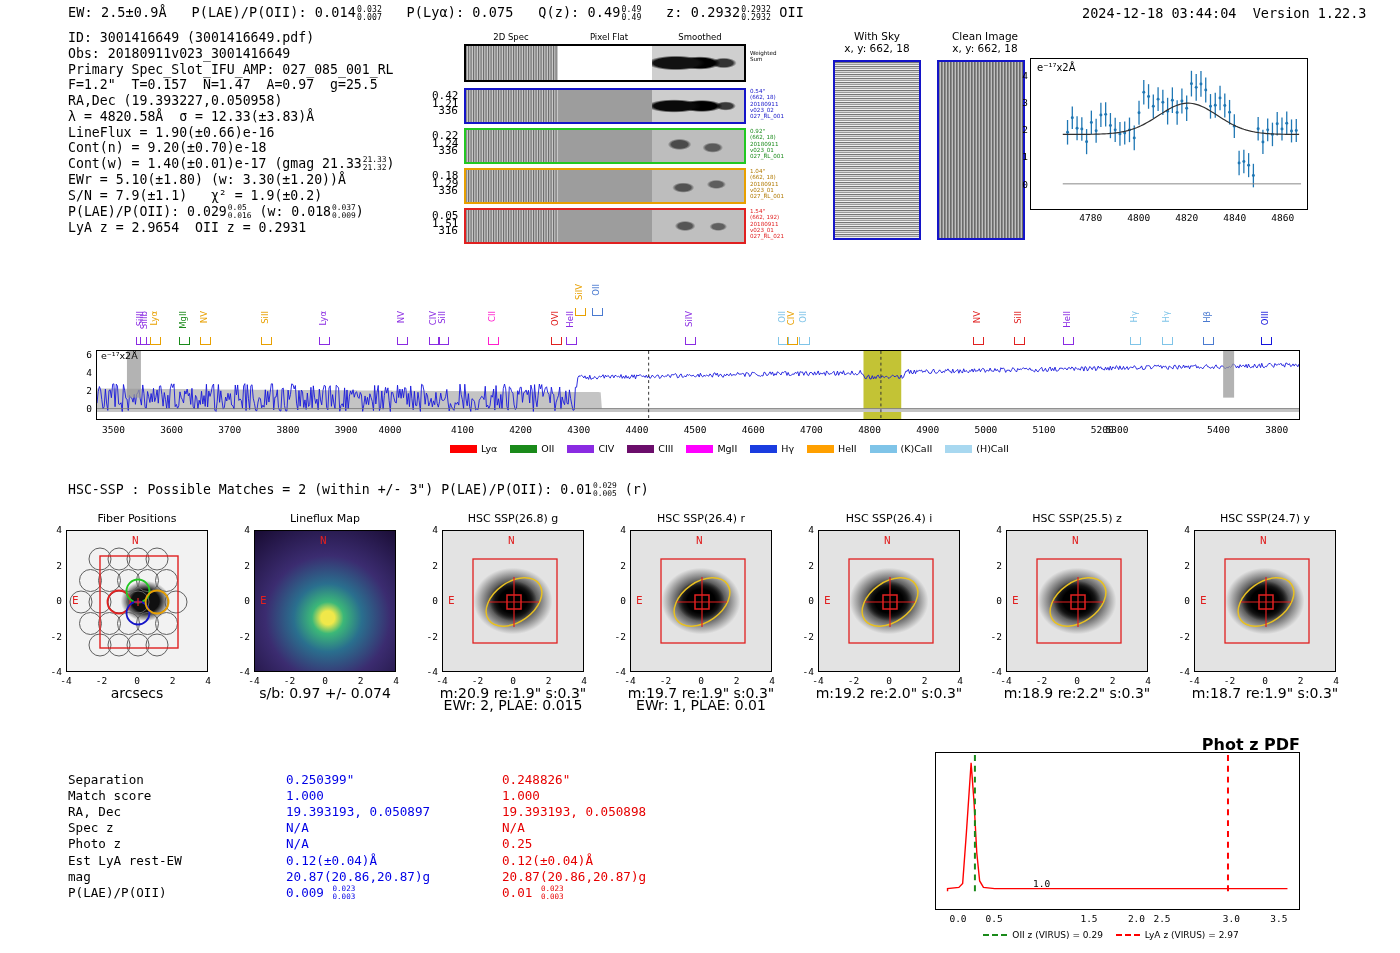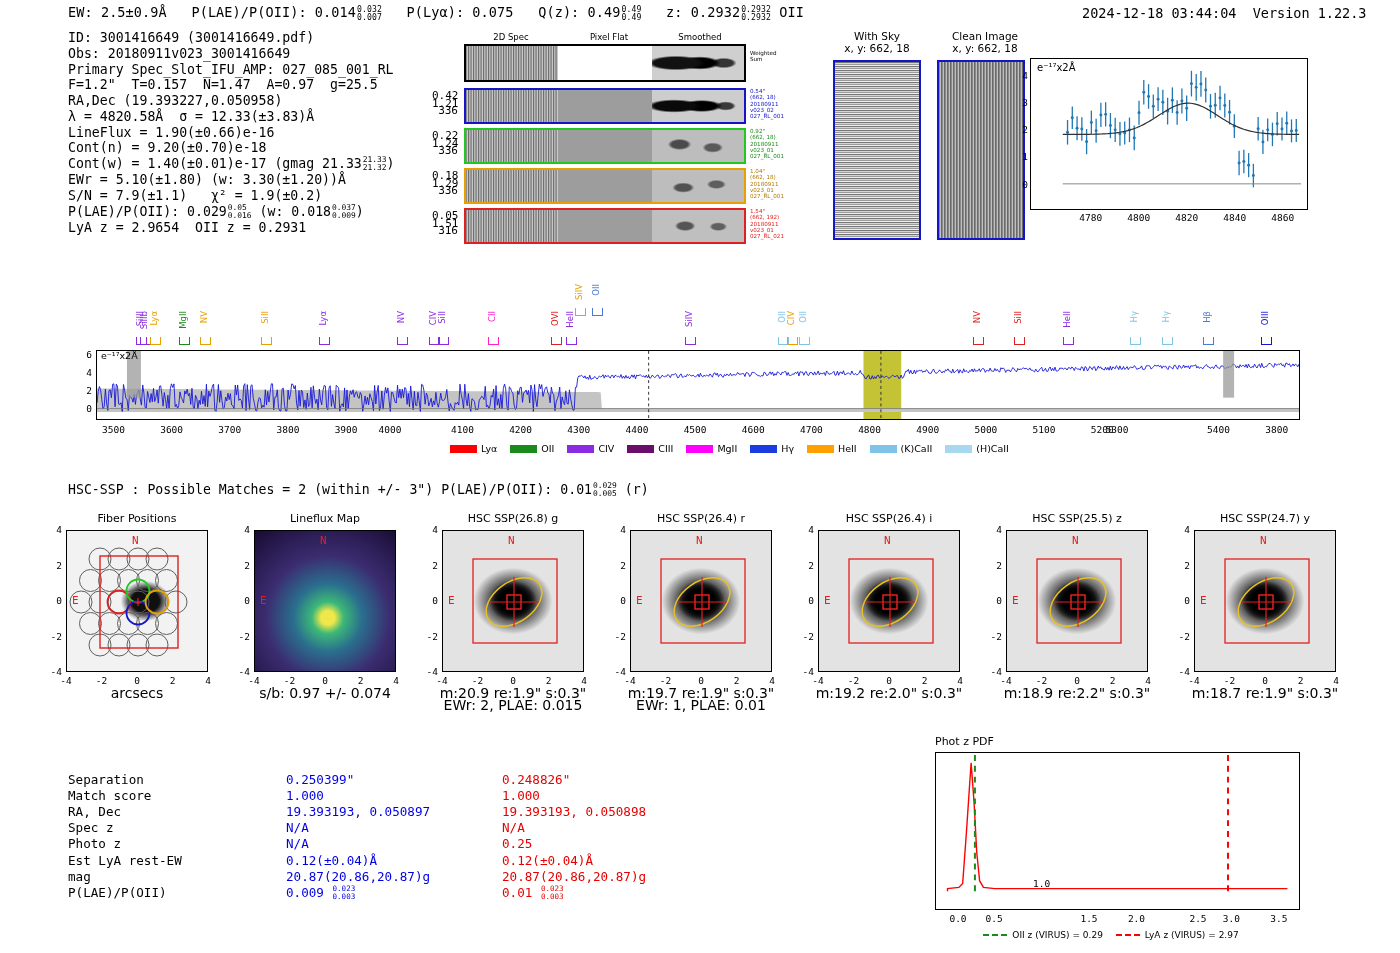--- a/index.html
+++ b/index.html
@@ -649,37 +649,37 @@
     <div class="c1" style="top:80.5px;">0.12(±0.04)Å</div>
     <div class="c2" style="top:80.5px;">0.12(±0.04)Å</div>
     <div class="lab" style="top:96.60000000000001px;">mag</div>
     <div class="c1" style="top:96.60000000000001px;">20.87(20.86,20.87)g</div>
     <div class="c2" style="top:96.60000000000001px;">20.87(20.86,20.87)g</div>
     <div class="lab" style="top:112.70000000000002px;">P(LAE)/P(OII)</div>
     <div class="c1" style="top:112.70000000000002px;">0.009 <span class="frac">0.023<br>0.003</span></div>
     <div class="c2" style="top:112.70000000000002px;">0.01 <span class="frac">0.023<br>0.003</span></div>
   </div>
 
-<div class="abs sans" style="left:935px;top:735px;width:365px;text-align:left;font-size:11px;">Phot z PDF</div>
+<div class="abs sans" style="left:935px;top:735px;width:365px;text-align:right;font-size:16px;font-weight:bold;">Phot z PDF</div>
 <div class="axbox" id="photz">
   <svg width="100%" height="100%" viewBox="0 0 365 158" preserveAspectRatio="none">
     <path id="pz-curve" fill="none" stroke="#ff0000" stroke-width="1.4" d="M11.6 140L11.6 137.4L23.0 136.1L26.8 132.2L30.6 80.2L35.3 10.0L38.2 49.0L41.0 101.0L43.9 129.6L47.7 136.1L59.1 137.4L106.5 137.4L154.0 137.4L201.5 137.4L249.0 137.4L296.4 137.4L353.4 137.4"></path>
     <g id="pz-marks">
         <line x1="39.13031914893617" x2="39.13031914893617" y1="2" y2="140" stroke="#1a8a1a" stroke-width="2" stroke-dasharray="6 5"></line>
         <line x1="293.58776595744683" x2="293.58776595744683" y1="2" y2="140" stroke="#ff0000" stroke-width="2" stroke-dasharray="6 5"></line>
       </g>
   </svg>
 </div>
 <div id="pz-xticks">
     <div class="abs tickl" style="left:926.5957446808511px;top:913px;width:40px;text-align:right;">0.0</div>
     <div class="abs tickl" style="left:974.0691489361702px;top:913px;width:40px;">0.5</div>
     <div class="abs tickl" style="left:1021.5425531914893px;top:878px;width:40px;">1.0</div>
     <div class="abs tickl" style="left:1069.0159574468084px;top:913px;width:40px;">1.5</div>
     <div class="abs tickl" style="left:1116.4893617021276px;top:913px;width:40px;">2.0</div>
-    <div class="abs tickl" style="left:1178px;top:913px;width:40px;">2.5</div>
+    <div class="abs tickl" style="left:1142px;top:913px;width:40px;">2.5</div>
     <div class="abs tickl" style="left:1211.436170212766px;top:913px;width:40px;">3.0</div>
     <div class="abs tickl" style="left:1258.909574468085px;top:913px;width:40px;">3.5</div>
   </div>
 <div class="abs sans" id="pz-legend" style="left:935px;top:928px;width:365px;font-size:9px;text-align:center;"><span class="leg-item">
       <span style="display:inline-block;width:24px;border-top:2.5px dashed #1a8a1a;height:0;margin-right:5px;vertical-align:middle;"></span>
       <span>OII z (VIRUS) = 0.29</span>
     </span><span class="leg-item">
       <span style="display:inline-block;width:24px;border-top:2.5px dashed #ff0000;height:0;margin-right:5px;vertical-align:middle;"></span>
       <span>LyA z (VIRUS) = 2.97</span>
     </span></div>

